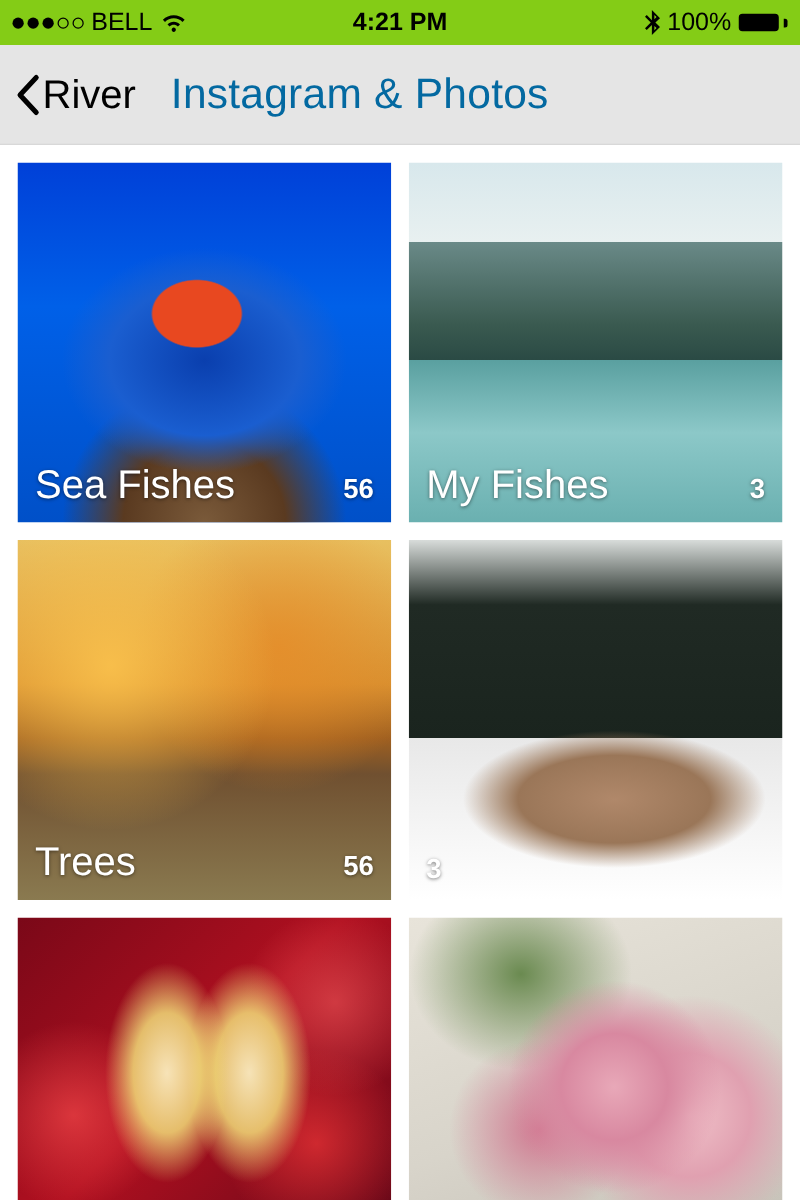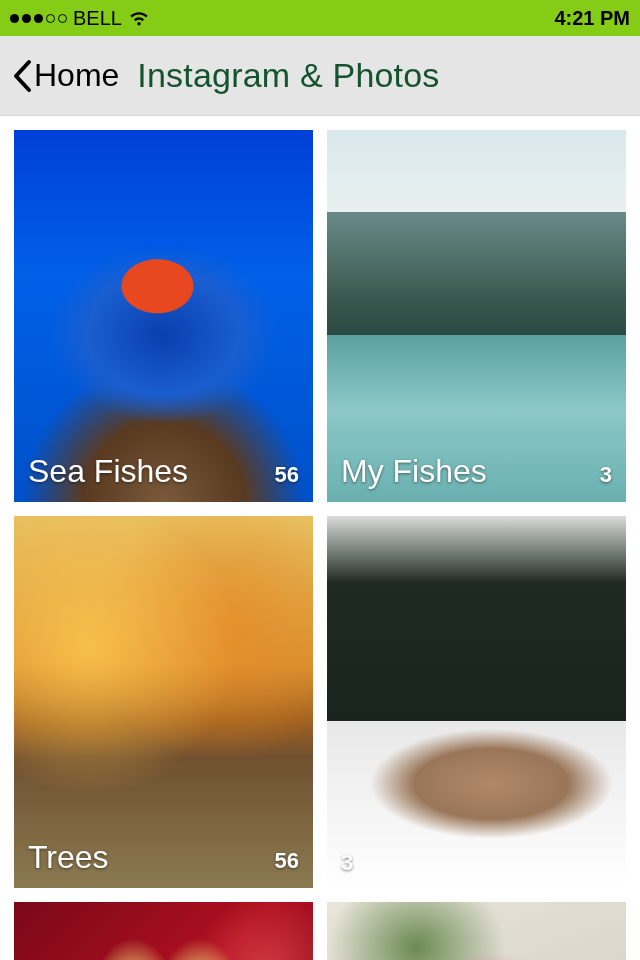--- a/index.html
+++ b/index.html
@@ -13,24 +13,24 @@
   .dot { width: 9px; height: 9px; border-radius: 50%; background: #000; }
   .dot.open { background: transparent; border: 1.5px solid #000; width: 9px; height: 9px; }
   .wifi-icon svg, .bt-icon svg { display: block; }
   .battery { display: flex; align-items: center; gap: 4px; }
   .battery-body { width: 32px; height: 14px; border: 1.5px solid #000; border-radius: 3px; position: relative; background: #000; }
   .battery-tip { width: 3px; height: 7px; background: #000; border-radius: 0 2px 2px 0; }
   
   .nav-bar { height: 80px; background: #e5e5e5; display: flex; align-items: center; padding: 0 6px; border-bottom: 1px solid #d8d8d8; }
   .back { display: flex; align-items: center; gap: 2px; font-size: 32px; font-weight: 300; color: #000; padding: 4px 6px; }
   .back svg { display: block; }
-  .title { font-size: 34px; font-weight: 300; color: #14532d; margin-left: 12px; letter-spacing: 0.2px; }
+  .title { font-size: 34px; font-weight: 300; color: #0369a1; margin-left: 22px; letter-spacing: 0.2px; }
   
   .grid { padding: 14px; display: grid; grid-template-columns: 1fr 1fr; gap: 14px; height: calc(960px - 36px - 80px); overflow: hidden; }
-  .album { position: relative; height: 372px; overflow: hidden; }
+  .album { position: relative; height: 288px; overflow: hidden; }
   .album.partial { height: 226px; }
   .album-img { position: absolute; inset: 0; }
   .album-label { position: absolute; left: 0; right: 0; bottom: 12px; display: flex; align-items: baseline; justify-content: space-between; padding: 0 14px; color: #fff; text-shadow: 0 1px 3px rgba(0,0,0,.5); }
   .album-title { font-size: 32px; font-weight: 300; }
   .album-count { font-size: 22px; font-weight: 700; }
   
   .img-fish { background:
     radial-gradient(ellipse 160px 120px at 48% 42%, #e84820 0%, #e84820 22%, transparent 23%),
     radial-gradient(ellipse 190px 150px at 50% 55%, #0a3fae 0%, #1a5ed0 40%, transparent 60%),
     radial-gradient(circle at 50% 100%, #7a5a3a 0%, #5a3a20 20%, transparent 35%),
@@ -77,30 +77,42 @@
         <span class="dot open"></span>
     </span>
     <span>BELL</span>
     <span class="wifi-icon">
       <svg width="22" height="16" viewBox="0 0 22 16">
           <path d="M11 15.5c-.9 0-1.7-.8-1.7-1.7S10.1 12 11 12s1.7.8 1.7 1.8S11.9 15.5 11 15.5zM6 9.5C7.4 8.1 9.1 7.3 11 7.3s3.6.8 5 2.2l-1.7 1.7c-.9-.9-2-1.4-3.3-1.4s-2.4.5-3.3 1.4L6 9.5zM2.3 5.8C4.6 3.5 7.7 2.2 11 2.2s6.4 1.3 8.7 3.6L18 7.5c-1.9-1.9-4.3-2.9-7-2.9s-5.1 1-7 2.9L2.3 5.8z" fill="#000"></path>
         </svg>
     </span>
   </div>
   <div class="status-center">4:21 PM</div>
+  <div class="status-right">
+    <span class="bt-icon">
+      <svg width="12" height="20" viewBox="0 0 12 20">
+          <path d="M5.5 0v8.1L1.4 4 0 5.4 4.6 10 0 14.6 1.4 16l4.1-4.1V20l6.5-6.5L8.3 10 12 6.5 5.5 0zm2 3.9L9.2 5.6 7.5 7.3V3.9zm0 12.2v-3.4l1.7 1.7-1.7 1.7z" fill="#000"></path>
+        </svg>
+    </span>
+    <span>100%</span>
+    <span class="battery">
+      <span class="battery-body"></span>
+        <span class="battery-tip"></span>
+    </span>
+  </div>
 </div>
 
 <div class="nav-bar">
   <div class="back">
     <span>
       <svg width="20" height="34" viewBox="0 0 20 34">
           <polyline points="17,3 4,17 17,31" fill="none" stroke="#000" stroke-width="4" stroke-linecap="round" stroke-linejoin="round"></polyline>
         </svg>
     </span>
-    <span>Home</span>
+    <span>River</span>
   </div>
   <div class="title">Instagram &amp; Photos</div>
 </div>
 
 <div class="grid">
 
 <div class="album">
       <div class="album-img img-fish"></div>
       <div class="album-label">
         <span class="album-title">Sea Fishes</span>

